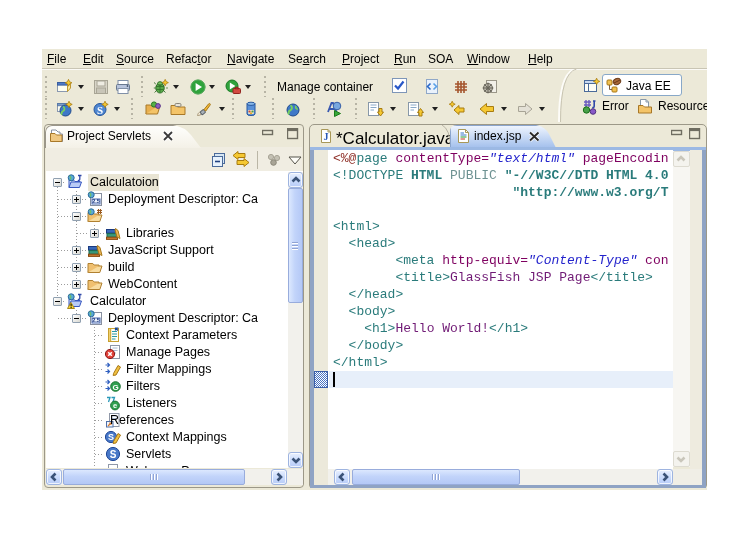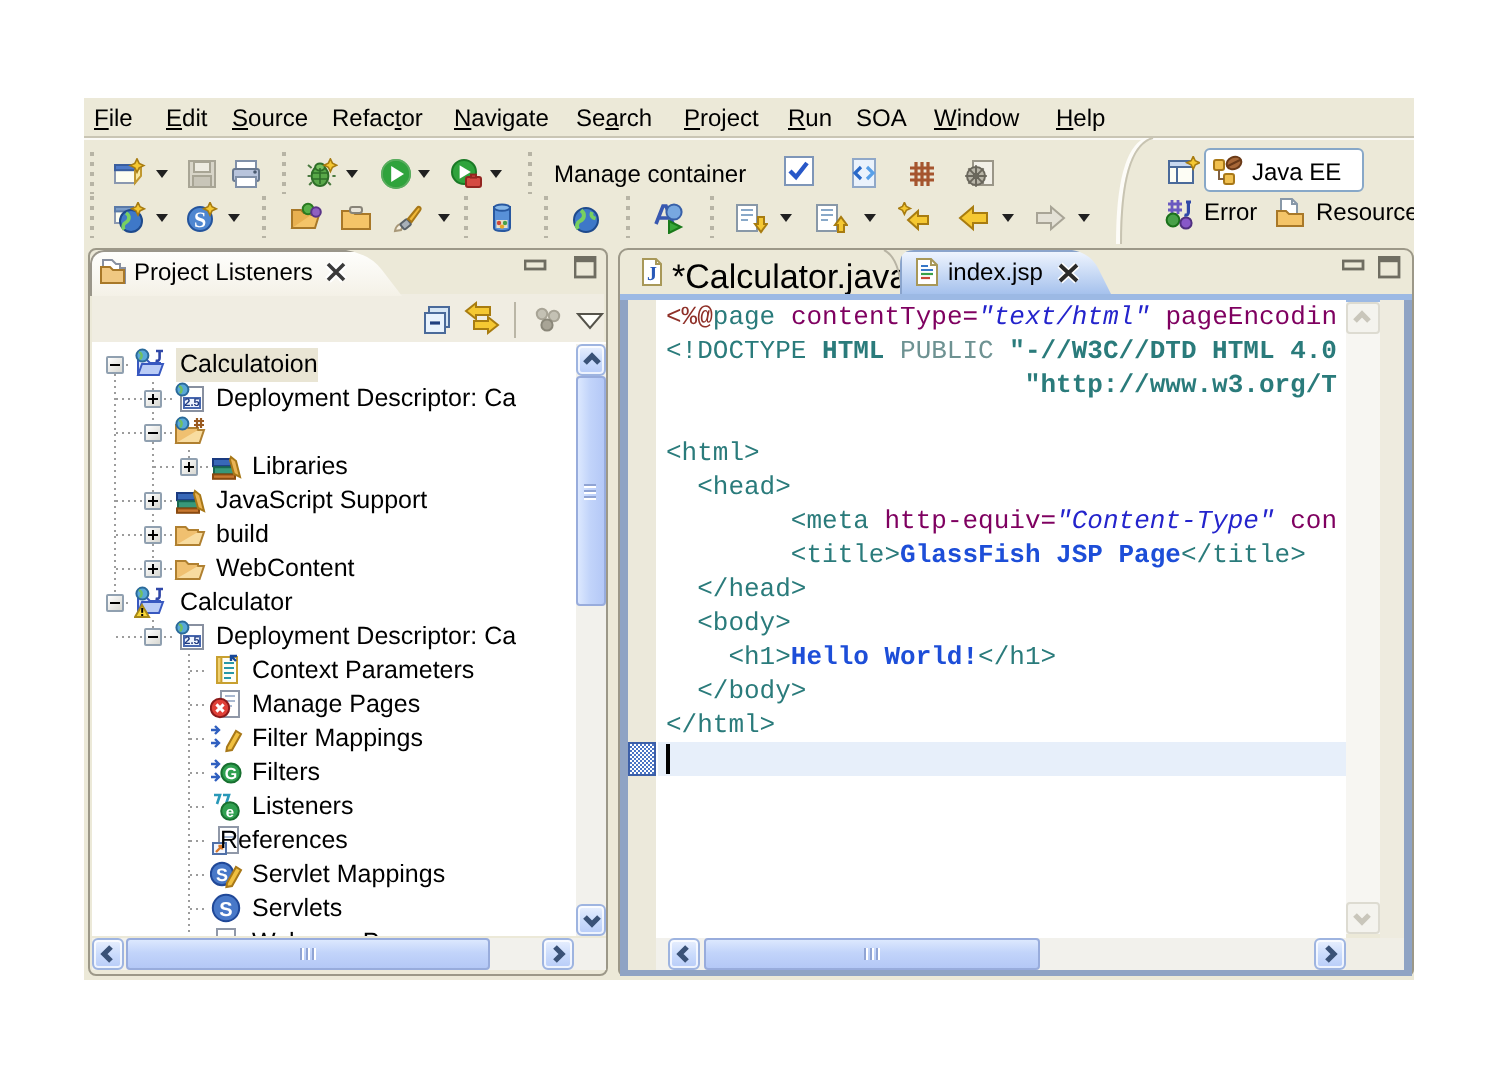--- a/index.html
+++ b/index.html
@@ -17,21 +17,21 @@
   .xpthumbh{position:absolute;border:1px solid #98ACDC;border-radius:2px;background:linear-gradient(#DCE8FE,#C2D4FA 45%,#B4C8F6);}
   .xptrack{background:#F2F1EC;}
   .tlabel{position:absolute;font-size:12.5px;color:#000;white-space:nowrap;line-height:17px;}
   .dotv{position:absolute;width:1px;background-image:repeating-linear-gradient(to bottom,#9C9C9C 0 1px,rgba(0,0,0,0) 1px 3px);}
   .doth{position:absolute;height:1px;background-image:repeating-linear-gradient(to right,#9C9C9C 0 1px,rgba(0,0,0,0) 1px 3px);}
   .expb{position:absolute;width:9px;height:9px;border:1px solid #90A0B0;border-radius:1px;background:linear-gradient(135deg,#FFFFFF,#D8D8D2);}
   .expb i{position:absolute;left:1px;right:1px;top:3px;height:1px;background:#000;}
   .expb.plus b{position:absolute;top:1px;bottom:1px;left:3px;width:1px;background:#000;}
   .code{position:absolute;font-family:"Liberation Mono",monospace;font-size:13px;line-height:17px;white-space:pre;color:#000;}
   .tag{color:#2A7B7B;} .attr{color:#7F0060;} .aval{color:#2424CC;font-style:italic;}
-  .jspd{color:#8F3028;} .doc{color:#2A7B7B;} .docb{color:#2A7B7B;font-weight:bold;} .docp{color:#6E9292;} .txt{color:#1d4ed8;font-weight:bold;}
+  .jspd{color:#8F3028;} .doc{color:#2A7B7B;} .docb{color:#2A7B7B;font-weight:bold;} .docp{color:#6E9292;} .txt{color:#701a75;font-weight:normal;}
 </style>
 </head>
 <body>
 <div id="win">
 
 <span class="m" style="left:5px"><u>F</u>ile</span>
 <span class="m" style="left:41px"><u>E</u>dit</span>
 <span class="m" style="left:74px"><u>S</u>ource</span>
 <span class="m" style="left:124px">Refac<u>t</u>or</span>
 <span class="m" style="left:185px"><u>N</u>avigate</span>
@@ -214,21 +214,21 @@
       <path d="M1.5 15 L1.5 7.5 L6 7.5 L7.5 9 L14.5 9 L14.5 15 Z" fill="#F4C468" stroke="#A87828"></path>
     </svg>
 <span class="abs" style="left:616px;top:50px;font-size:12px">Resource</span>
 <div class="panel" style="left:2px;top:75px;width:260px;height:364px"></div>
 <div class="abs" style="left:4px;top:98px;width:256px;height:24px;background:#F0EDE2"></div>
 <div class="abs" style="left:3px;top:76px;width:162px;height:23px;background:linear-gradient(#FEFEFC,#F4F1E7);border:1px solid #9A968A;border-bottom:none;border-radius:7px 0 0 0;clip-path:path(&quot;M0 23 L0 7 Q0 0 7 0 L128 0 Q140 2 146 10 L156 23 Z&quot;)"></div>
 <svg class="abs" style="left:7px;top:79px" width="16" height="16">
       <path d="M2.5 2 L7 2 L9 4 L11 4 L11 6 L13.5 6 L13.5 13.5 L2.5 13.5 Z" fill="#FFFFFF" stroke="#8890A0"></path>
       <path d="M1.5 13.5 L1.5 5.5 L6 5.5 L7.5 7 L13 7 L13 13.5 Z" fill="#F0C882" stroke="#A87828"></path>
     </svg>
-<span class="abs" style="left:25px;top:80px;font-size:12px">Project Listeners</span>
+<span class="abs" style="left:25px;top:80px;font-size:12px">Project Servlets</span>
 <svg class="abs" style="left:120px;top:81px" width="13" height="12">
       <path d="M2 2 L10 10 M10 2 L2 10" stroke="#FFFFFF" stroke-width="4"></path>
       <path d="M2 2 L10 10 M10 2 L2 10" stroke="#3A3A3A" stroke-width="1.8"></path>
     </svg>
 <svg class="abs" style="left:220px;top:79px" width="13" height="12">
       <rect x="0.5" y="2.5" width="10" height="4" fill="#ECE9D8" stroke="#6F6D61" stroke-width="1.4"></rect>
     </svg>
 <svg class="abs" style="left:245px;top:79px" width="13" height="12">
       <rect x="0.5" y="0.5" width="10" height="10" fill="#ECE9D8" stroke="#6F6D61" stroke-width="1.4"></rect>
       <rect x="0.5" y="0.5" width="10" height="2.6" fill="#6F6D61"></rect>
@@ -418,21 +418,21 @@
         <rect x="1.5" y="9.5" width="6.5" height="5.5" fill="#F2F6FE" stroke="#5070A8"></rect>
         <path d="M3 14 L6 11 M6 11 L4.2 11 M6 11 L6 12.8" stroke="#D87828" stroke-width="1.2" fill="none"></path>
       </svg>
       <span class="tlabel" style="left:64px;top:241px">References</span>
       <span class="doth" style="left:49px;top:266px;width:9px"></span>
       <svg class="abs" style="left:59px;top:258px" width="17" height="17">
         <circle cx="6" cy="8" r="5.6" fill="#4878C8" stroke="#204898"></circle>
         <text x="6" y="11.3" font-size="9" font-weight="bold" fill="#FFFFFF" text-anchor="middle" font-family="Liberation Sans">S</text>
         <polygon points="8.5,12.5 13,4.5 15.5,6 11,14 8.2,14.5" fill="#F0C040" stroke="#A87818"></polygon>
       </svg>
-      <span class="tlabel" style="left:80px;top:258px">Servlet Mappings</span>
+      <span class="tlabel" style="left:80px;top:258px">Context Mappings</span>
       <span class="doth" style="left:49px;top:283px;width:9px"></span>
       <svg class="abs" style="left:59px;top:275px" width="17" height="17">
         <circle cx="8" cy="8" r="6.6" fill="#4878C8" stroke="#204898"></circle>
         <text x="8" y="11.8" font-size="10" font-weight="bold" fill="#FFFFFF" text-anchor="middle" font-family="Liberation Sans">S</text>
       </svg>
       <span class="tlabel" style="left:80px;top:275px">Servlets</span>
       <svg class="abs" style="left:59px;top:292px" width="17" height="17">
         <rect x="3.5" y="1.5" width="9" height="12" fill="#FFFFFF" stroke="#9098A8"></rect>
         <path d="M2 14.5 L2 8.5 L6.5 8.5 L8 10 L14.5 10 L14.5 14.5 Z" fill="#F6CA76" stroke="#A87828"></path>
       </svg>

